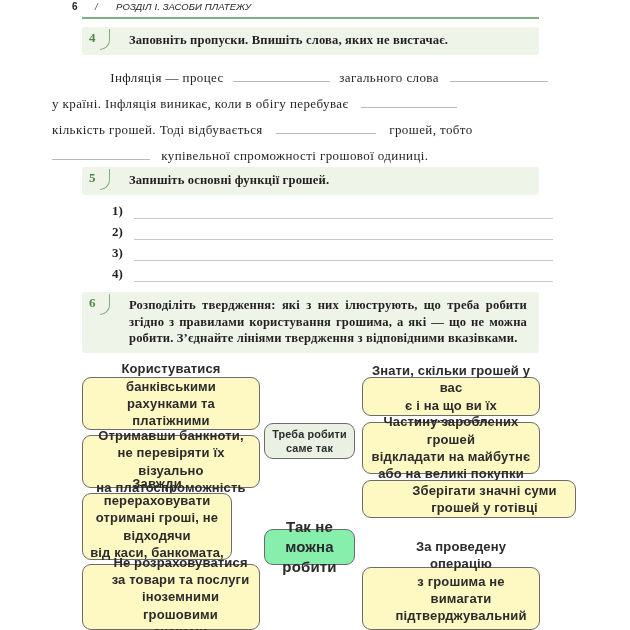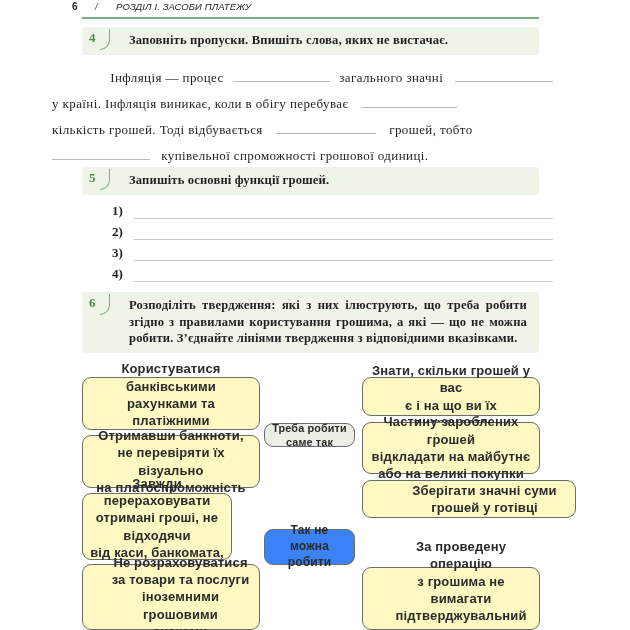--- a/index.html
+++ b/index.html
@@ -164,23 +164,23 @@
     padding: 2px 5px;
     letter-spacing: 0.15px;
   }
   .box span { display: block; width: 100%; }
   .box.green {
     background: #eaf0e4;
     border-color: #6b6b6b;
     font-size: 10.8px;
   }
   .box.pink {
-    background: #3b82f6;
+    background: #86efac;
     border-color: #6b6b6b;
-    font-size: 12px;
+    font-size: 15px;
   }
 </style>
 </head>
 <body>
 
 <div class="page-head">
   <div class="page-num">6</div>
   <div class="head-sep">/</div>
   <div class="head-title">РОЗДІЛ І. ЗАСОБИ ПЛАТЕЖУ</div>
   <div class="head-rule"></div>
@@ -192,21 +192,21 @@
     <div class="task-brace"></div>
     <p class="task-text">Заповніть пропуски. Впишіть слова, яких не вистачає.</p>
   </div>
 </div>
 
 <div class="para" style="left:52px; top:65px; width:488px;">
   <div class="row">
     <span style="display:inline-block;width:55px;"></span>
     <span class="t">Інфляція — процес</span>
     <span class="blank" style="width:97px;margin:0 6px;"></span>
-    <span class="t">загального значні</span>
+    <span class="t">загального слова</span>
     <span class="blank" style="width:98px;margin-left:8px;"></span>
   </div>
   <div class="row">
     <span class="t">у   країні.   Інфляція   виникає,   коли   в   обігу   перебуває</span>
     <span class="blank" style="width:96px;margin-left:9px;"></span>
   </div>
   <div class="row">
     <span class="t">кількість   грошей.   Тоді   відбувається</span>
     <span class="blank" style="width:100px;margin:0 10px;"></span>
     <span class="t">грошей,   тобто</span>
@@ -270,21 +270,21 @@
 від каси, банкомата,
 продавця тощо</span>
   </div>
   <div class="box" style="left:82px; top:564px; width:178px; height:66px;padding-left:24px;">
     <span style="white-space:pre-line;">Не розраховуватися
 за товари та послуги
 іноземними грошовими
 знаками</span>
   </div>
 
-  <div class="box green" style="left:264px; top:423px; width:91px; height:24px;">
+  <div class="box green" style="left:264px; top:423px; width:91px; height:36px;">
     <span style="white-space:pre-line;">Треба робити
 саме так</span>
   </div>
   <div class="box pink" style="left:264px; top:529px; width:91px; height:36px;">
     <span style="white-space:pre-line;">Так не можна
 робити</span>
   </div>
 
   <div class="box" style="left:362px; top:377px; width:178px; height:39px;">
     <span style="white-space:pre-line;">Знати, скільки грошей у вас

